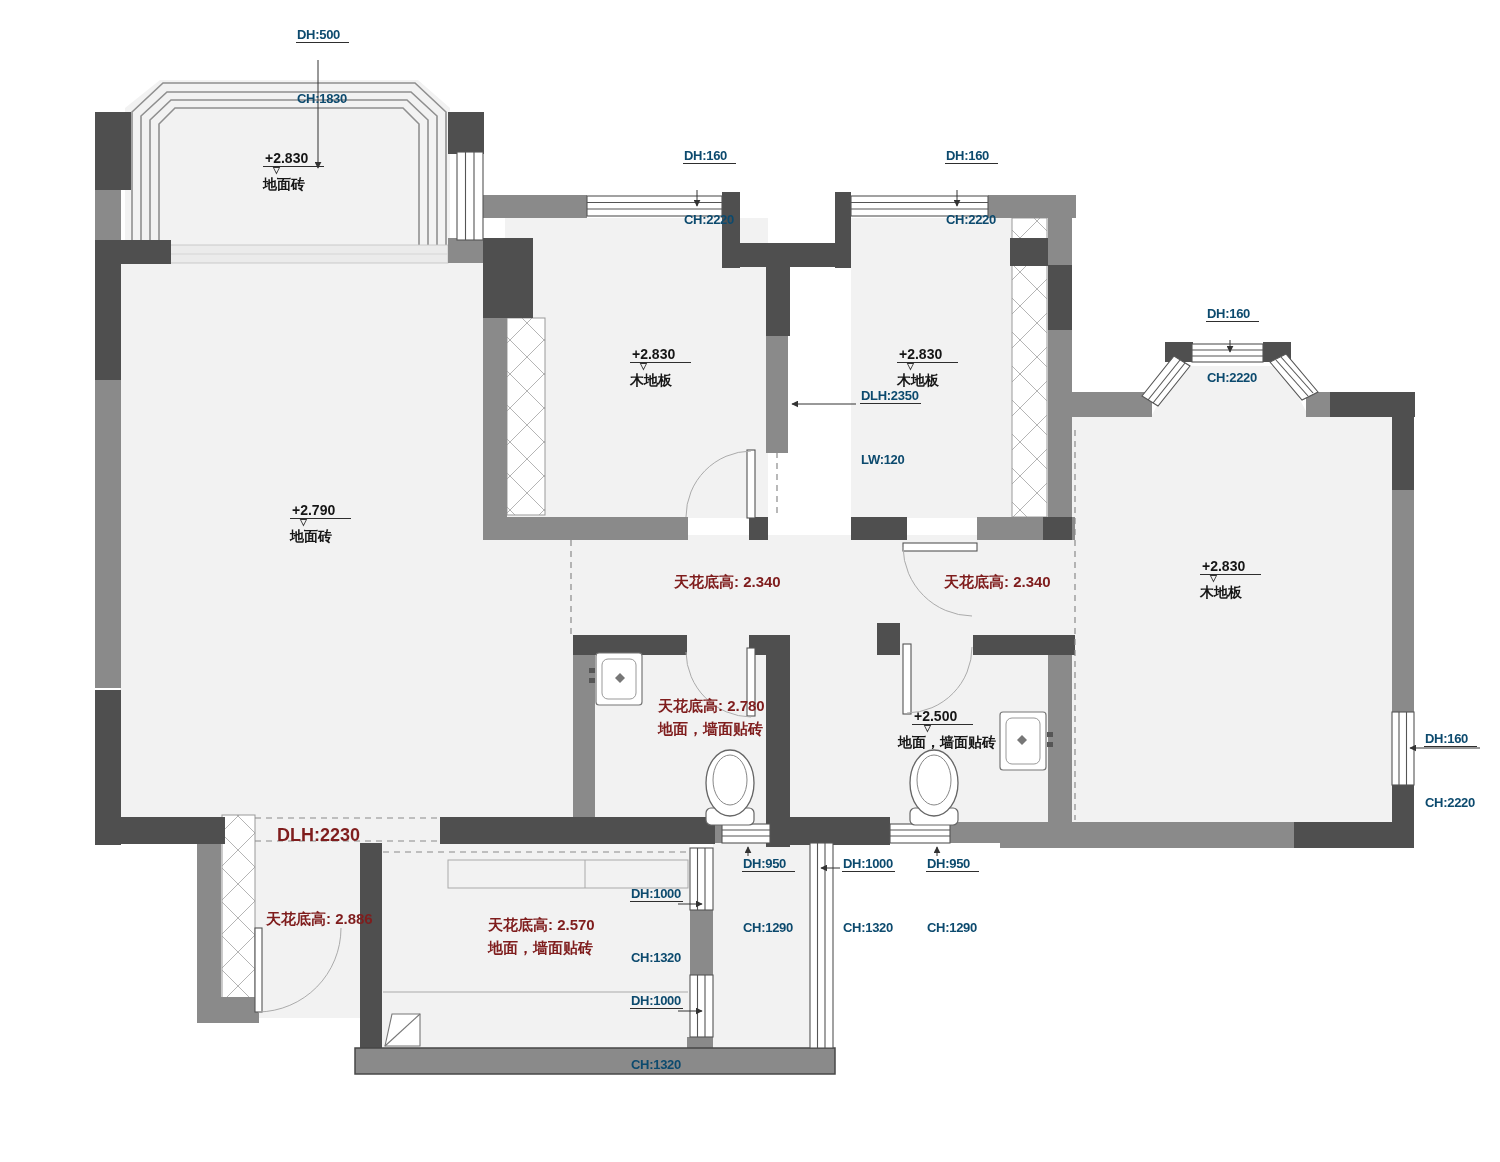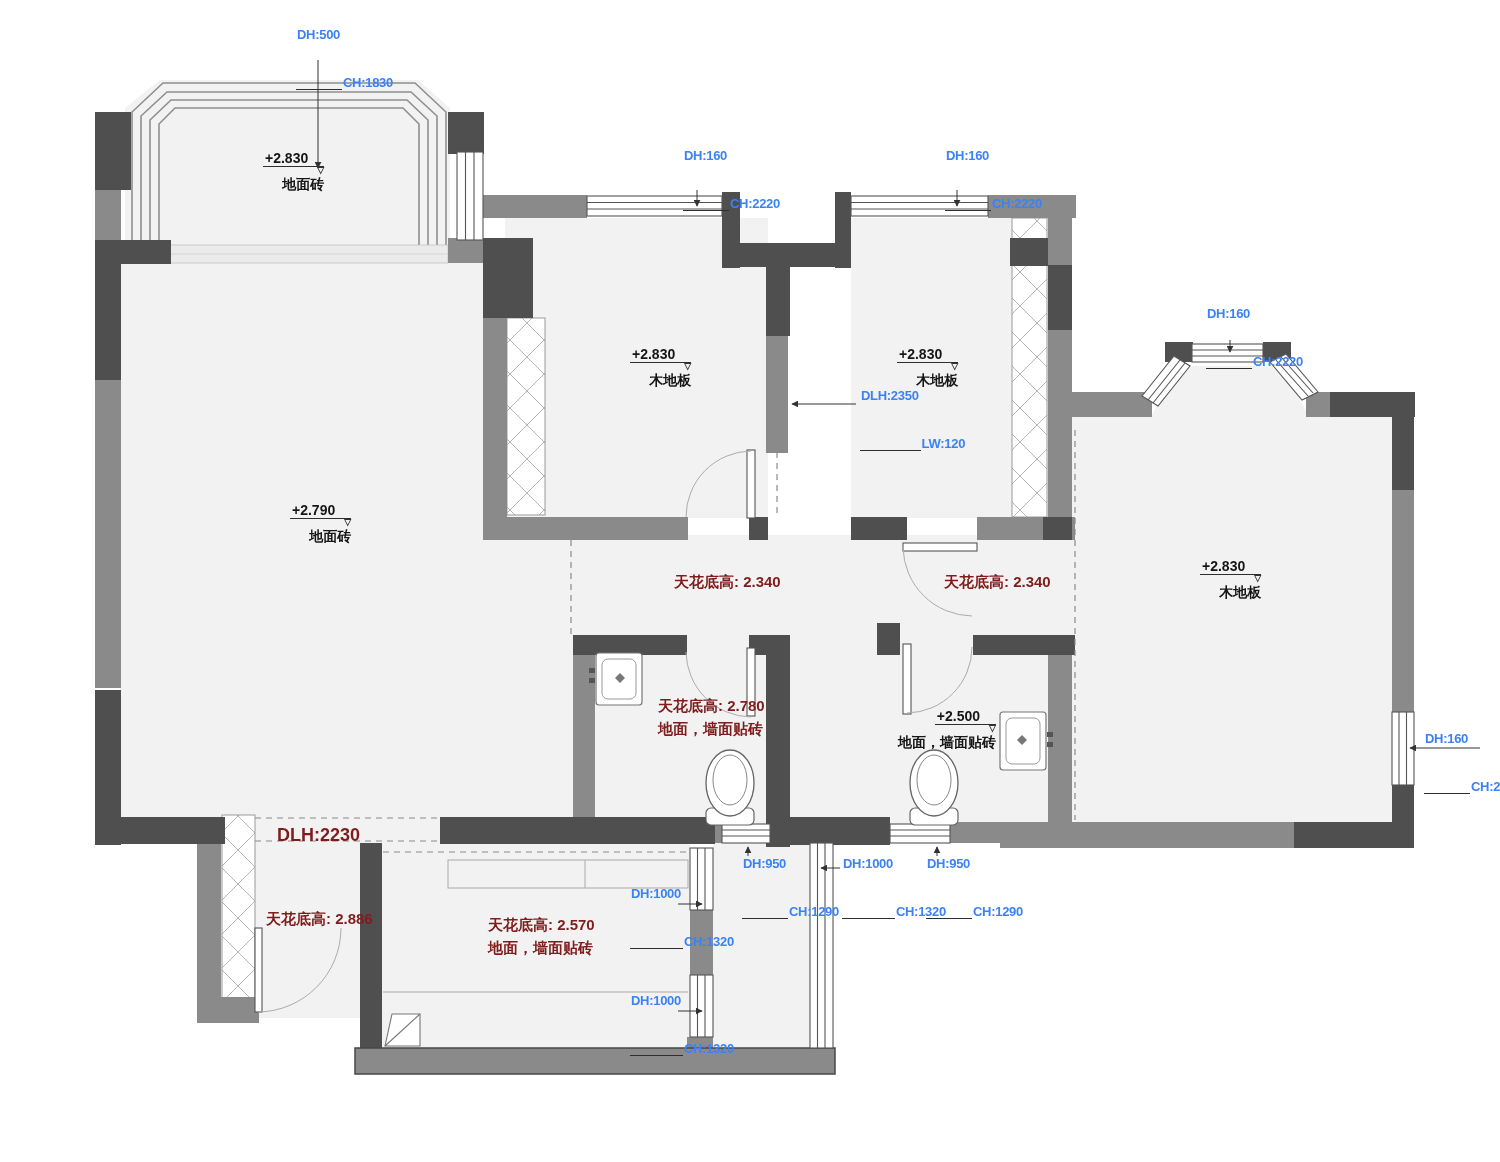--- a/index.html
+++ b/index.html
@@ -1,25 +1,25 @@
 <!DOCTYPE html>
 <html><head>
 <meta charset="utf-8">
 <style>
   html,body{margin:0;padding:0;background:#ffffff;}
   .plan{position:relative;width:1500px;height:1162px;background:#fff;
         font-family:"Liberation Sans",sans-serif;color:#1b1b1b;overflow:hidden;}
   .plan svg{position:absolute;left:0;top:0;}
   
-  .tag{position:absolute;display:flex;font-size:13px;line-height:15px;
-       font-weight:600;letter-spacing:-0.3px;white-space:nowrap;color:#3b82f6;}
+  .tag{position:absolute;display:flex;flex-direction:column;font-size:13px;line-height:15px;
+       font-weight:600;letter-spacing:-0.3px;white-space:nowrap;color:#0c4a6e;}
   .tag .t1{border-bottom:1.2px solid #2e2e2e;padding:0 2px 0 1px;}
   .tag .t2{padding:0 2px 0 1px;margin-top:48px;}
   
-  .lvl{position:absolute;font-size:14px;font-weight:600;white-space:nowrap;color:#161616;text-align:right;}
+  .lvl{position:absolute;font-size:14px;font-weight:600;white-space:nowrap;color:#161616;}
   .lvl .num{display:inline-block;border-bottom:1.2px solid #2e2e2e;padding:0 16px 0 2px;}
   .lvl .tri{display:block;font-size:9px;line-height:6px;margin:0 0 0 10px;color:#333;}
   .lvl .mat{display:block;margin-top:3px;font-size:14px;}
   .lvl-b .num{margin-left:14px;}
   
   .ceil{position:absolute;font-size:15px;font-weight:600;white-space:nowrap;color:#7f1d1d;}
   .ceil .l2{display:block;margin-top:4px;}
   .small{font-size:18px;}
 </style>
 </head>

